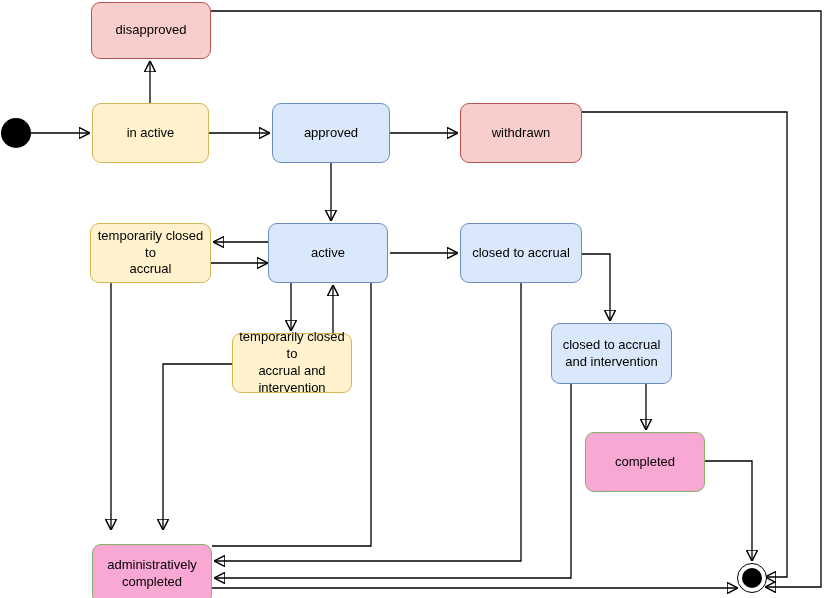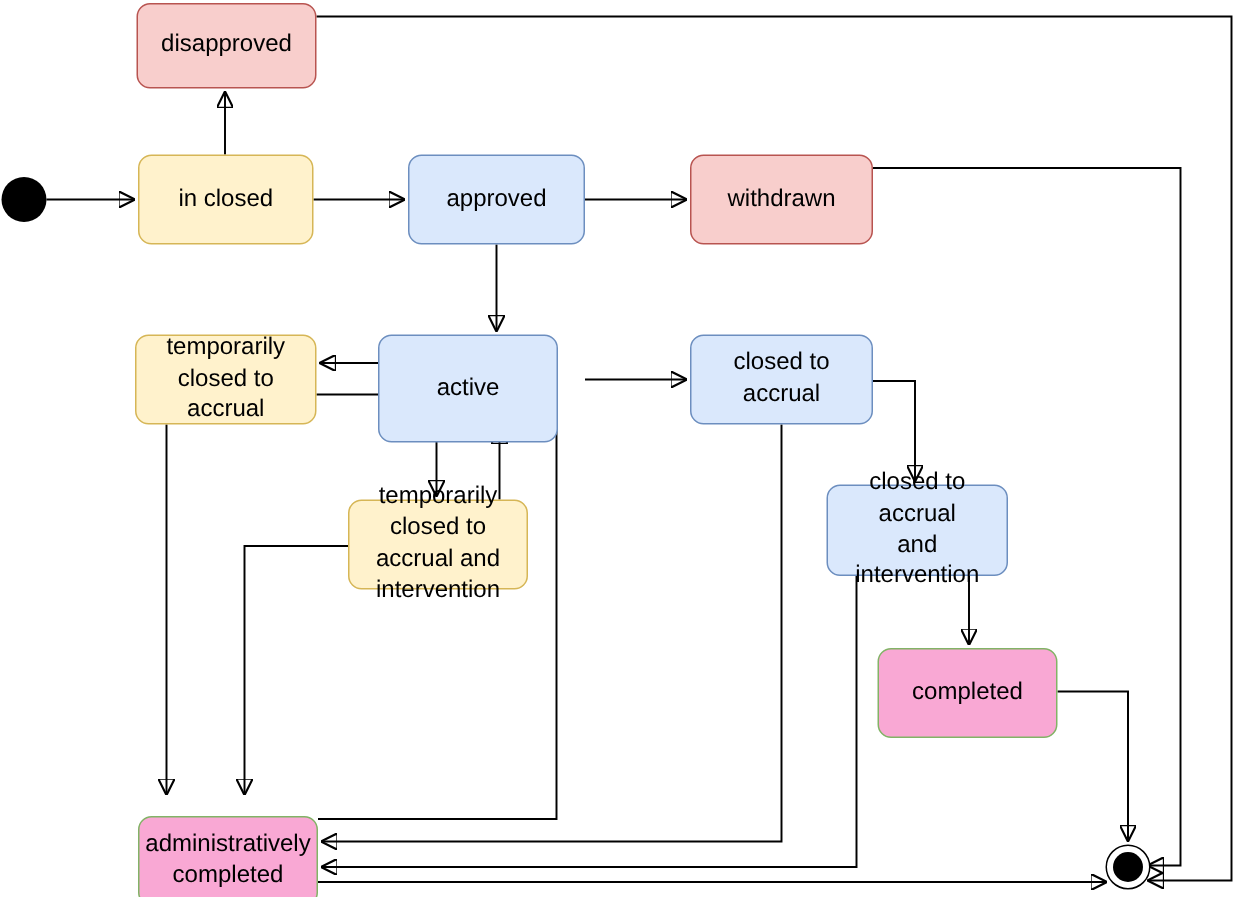--- a/index.html
+++ b/index.html
@@ -6,21 +6,21 @@
   .canvas{
     position:relative;width:829px;height:598px;background:#ffffff;overflow:hidden;
     font-family:"Liberation Sans", sans-serif;
   }
   .edges{position:absolute;left:0;top:0;}
   .edges path{fill:none;stroke:#000000;stroke-width:1.3px;}
   .state{
     position:absolute;box-sizing:border-box;
     border:1.4px solid #000;border-radius:9px;
     display:flex;align-items:center;justify-content:center;
-    text-align:center;font-size:16px;line-height:1.3;color:#000000;
+    text-align:center;font-size:13px;line-height:1.3;color:#000000;
     white-space:pre-line;padding:2px 3px;
   }
   .c-yellow{background:#FFF2CC;border-color:#D6B656;}
   .c-blue{background:#DAE8FC;border-color:#6C8EBF;}
   .c-red{background:#F8CECC;border-color:#B85450;}
   .c-green{background:#f9a8d4;border-color:#82B366;}
   .initial{
     position:absolute;left:1px;top:118px;width:30px;height:30px;
     background:#000000;border-radius:50%;
   }
@@ -62,30 +62,30 @@
     <path d="M 571 384 V 578 H 215" marker-end="url(#arr)"></path>
     <path d="M 111 283 V 529" marker-end="url(#arr)"></path>
     <path d="M 232 364 H 163 V 529" marker-end="url(#arr)"></path>
     <path d="M 212 588 H 737" marker-end="url(#arr)"></path>
   </svg>
 
   <div class="initial"></div>
 
   <div class="state c-red" style="left:91px;  top:2px;   width:120px; height:57px;">disapproved</div>
 
-  <div class="state c-yellow" style="left:92px;  top:103px; width:117px; height:60px;">in closed</div>
+  <div class="state c-yellow" style="left:92px;  top:103px; width:117px; height:60px;">in active</div>
 
   <div class="state c-blue" style="left:272px; top:103px; width:118px; height:60px;">approved</div>
 
   <div class="state c-red" style="left:460px; top:103px; width:122px; height:60px;">withdrawn</div>
 
   <div class="state c-yellow" style="left:90px;  top:223px; width:121px; height:60px;">temporarily closed to
 accrual</div>
 
-  <div class="state c-blue" style="left:252px; top:223px; width:120px; height:72px;">active</div>
+  <div class="state c-blue" style="left:268px; top:223px; width:120px; height:60px;">active</div>
 
   <div class="state c-blue" style="left:460px; top:223px; width:122px; height:60px;">closed to accrual</div>
 
   <div class="state c-yellow" style="left:232px; top:333px; width:120px; height:60px;">temporarily closed to
 accrual and
 intervention</div>
 
   <div class="state c-blue" style="left:551px; top:323px; width:121px; height:61px;">closed to accrual
 and intervention</div>
 

